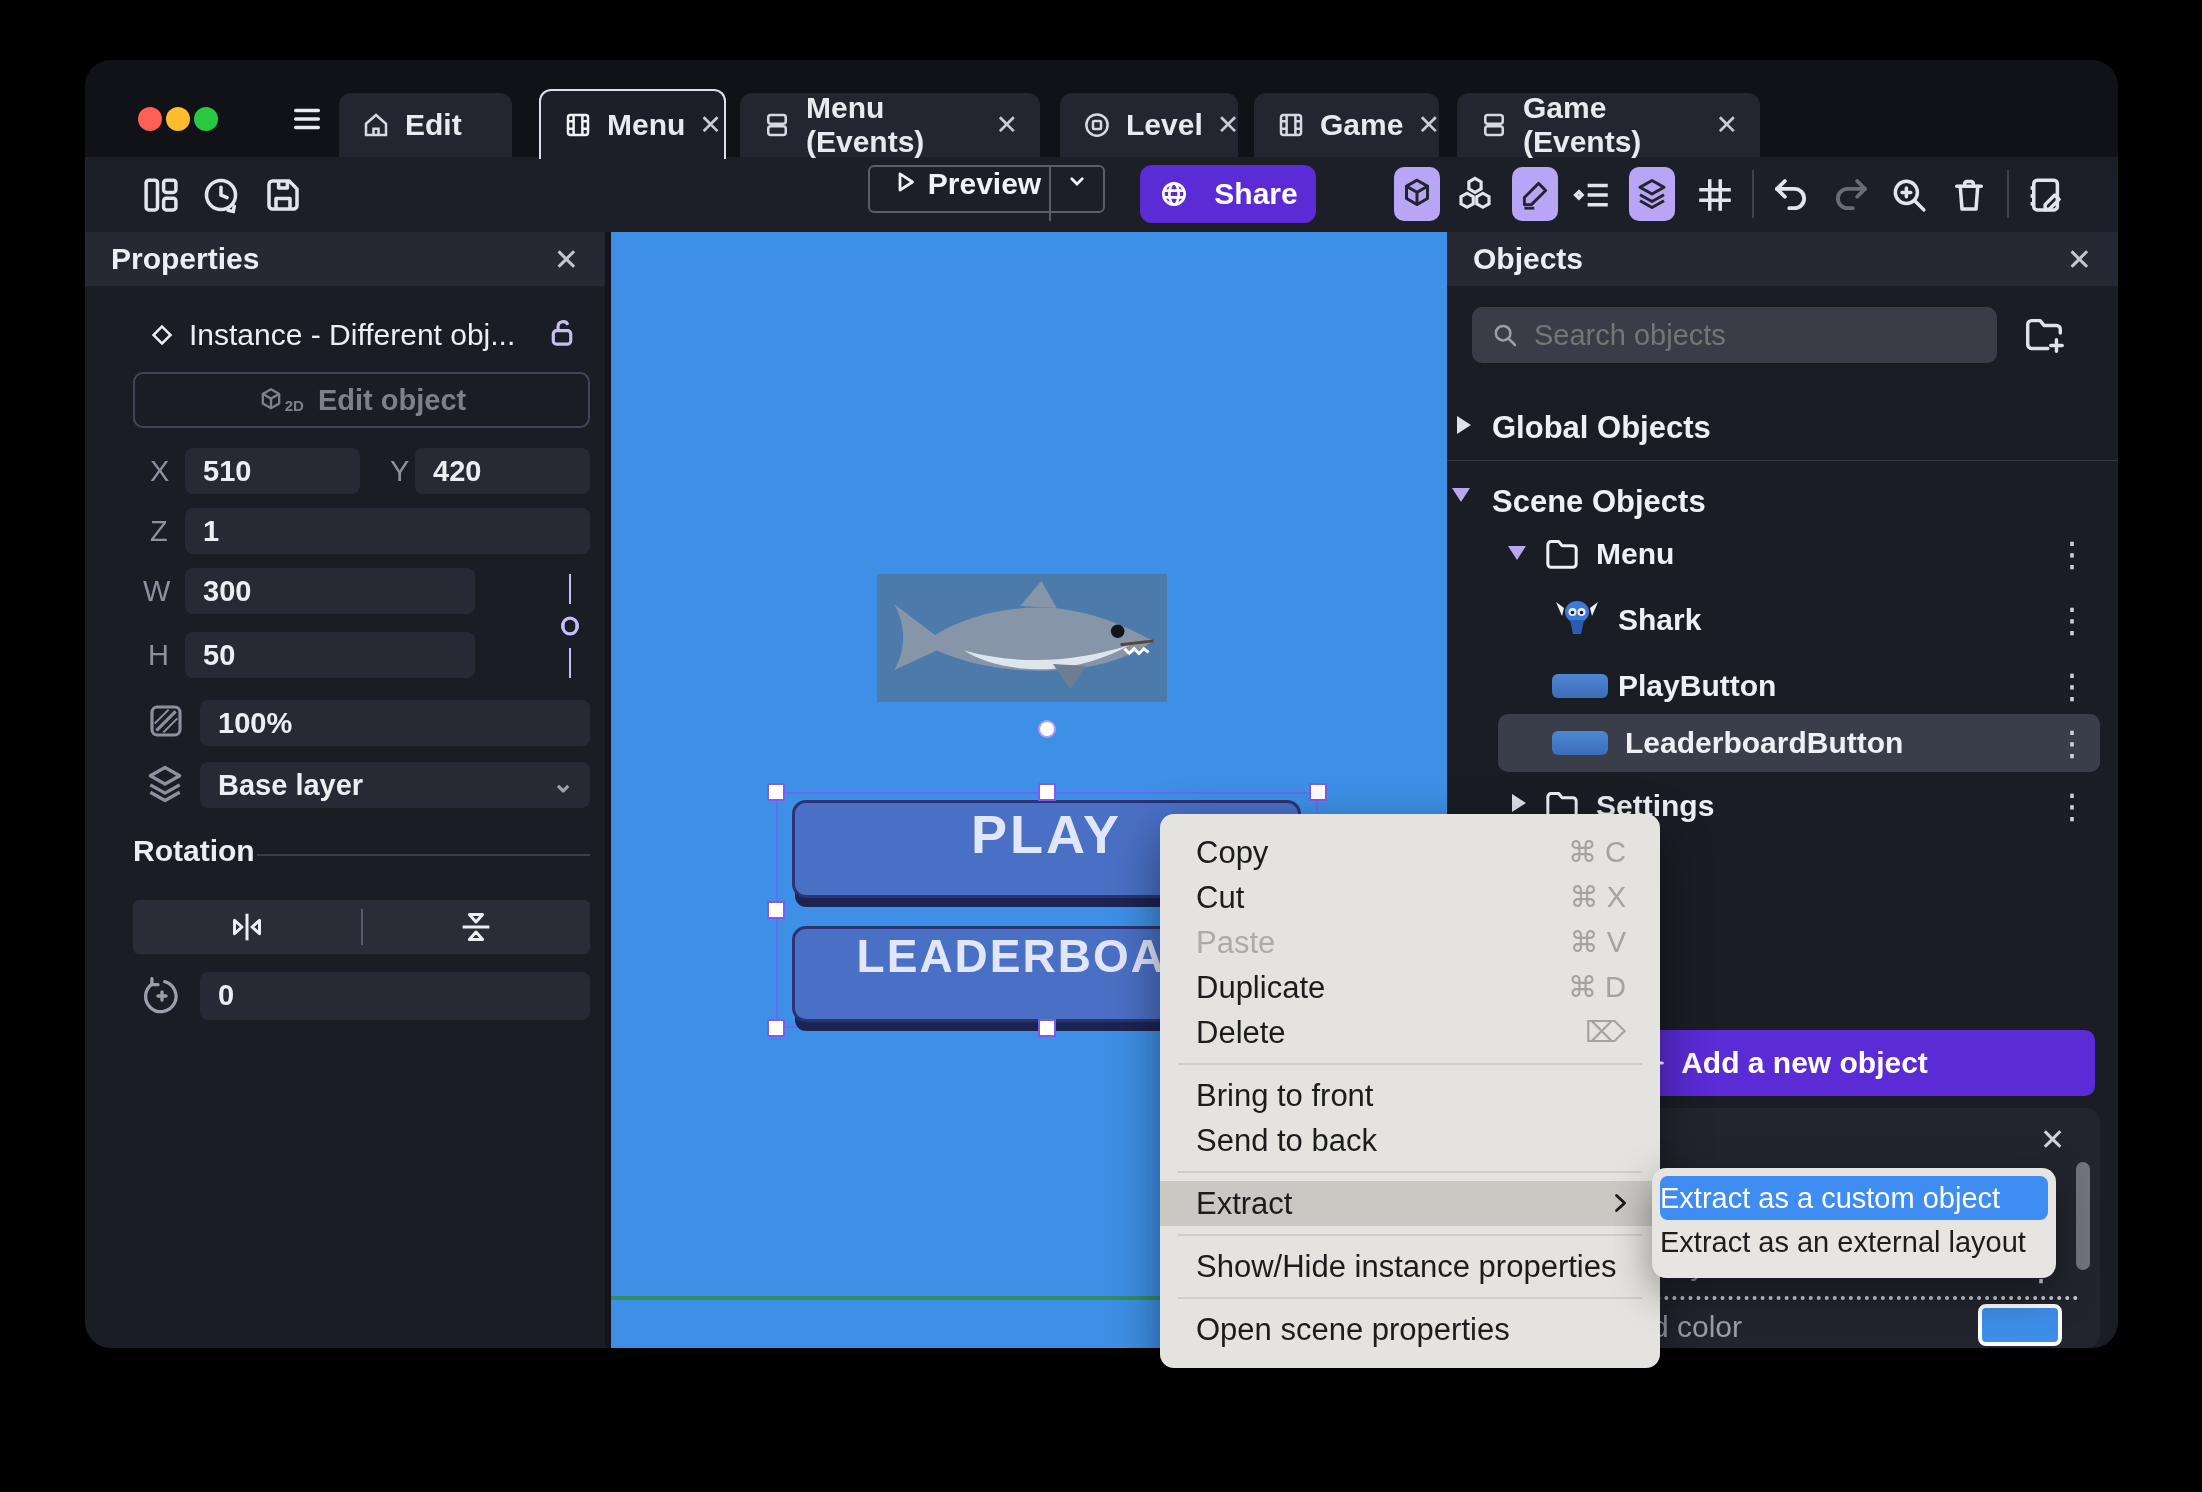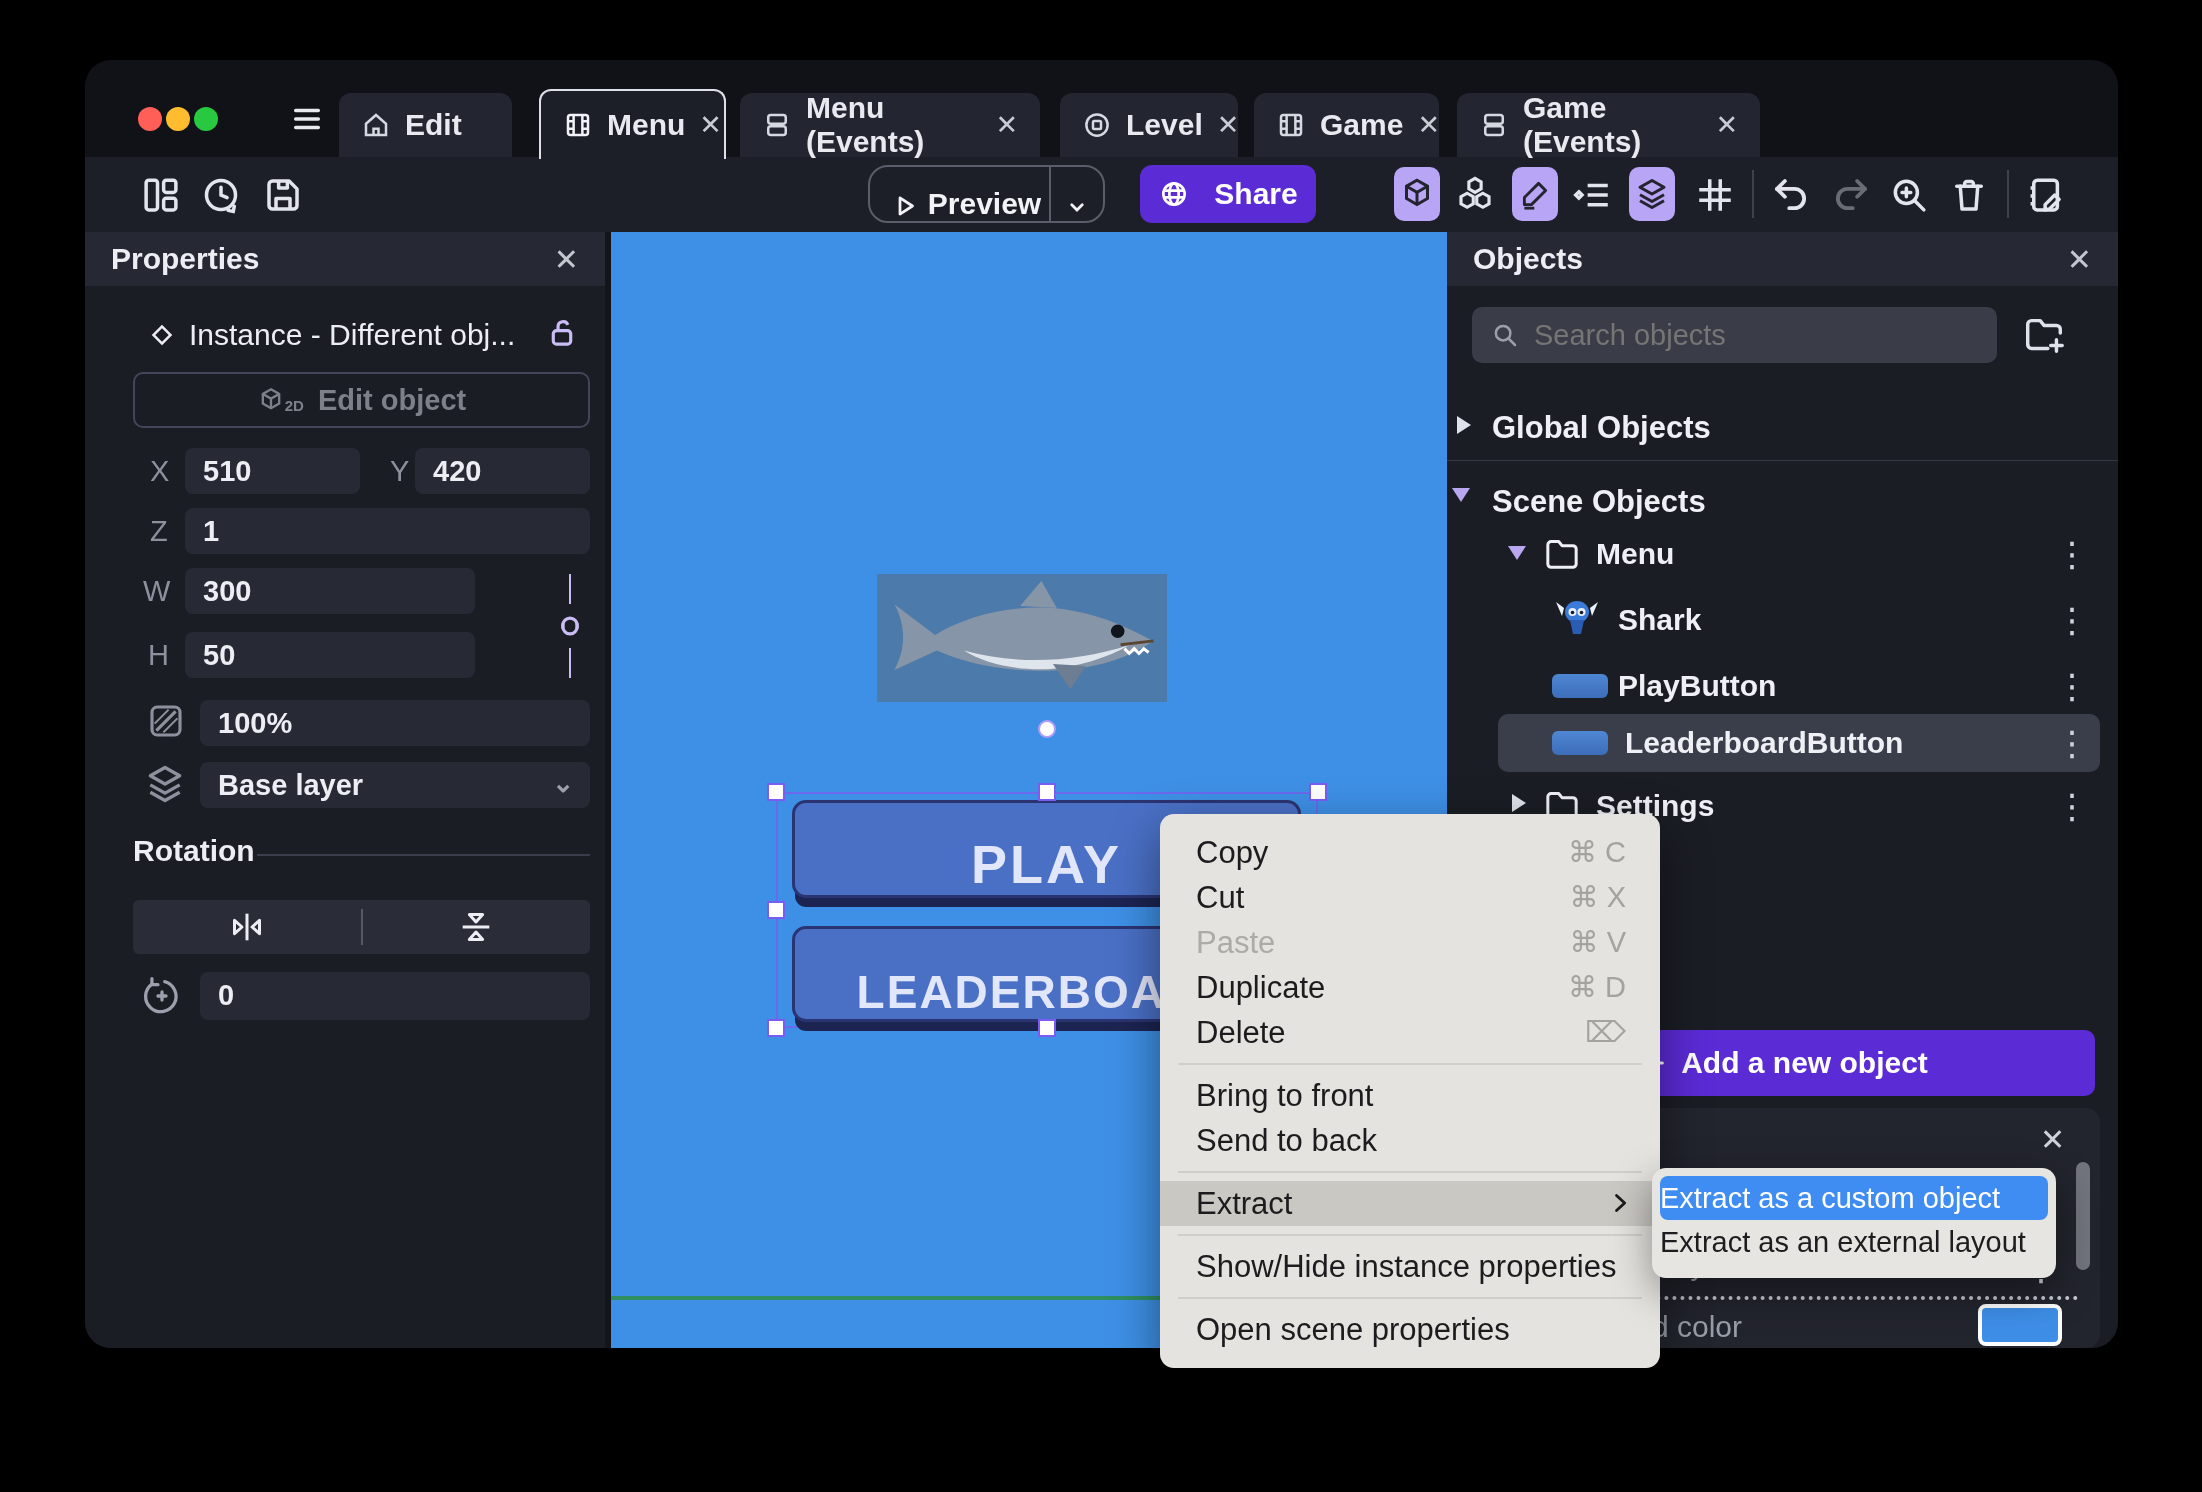--- a/index.html
+++ b/index.html
@@ -14,43 +14,43 @@
   .tab{top:93px;height:64px;border-radius:12px 12px 0 0;background:#232631;display:flex;align-items:center;
        gap:14px;padding:0 22px;box-sizing:border-box;color:#e9eaf0;font-size:30px;font-weight:600;}
   .tab.active{top:89px;height:70px;background:#1d1f28;border:2px solid #dde0e8;border-bottom:none;z-index:3;}
   .tab .tclose{color:#c9ccd4;font-size:27px;font-weight:400;}
   .ticon{display:flex;align-items:center;}
   svg.ic{display:block;}
   
   .tbtn-pill{width:46px;height:54px;top:167px;background:#b8a5f5;border-radius:10px;display:flex;align-items:center;justify-content:center;}
   .tico{top:174px;}
   .tsep{top:170px;width:2px;height:48px;background:#3f424c;}
-  #preview-btn{left:868px;top:165px;width:237px;height:58px;border:2px solid #5a5e6a;border-radius:20px;
-      box-sizing:border-box;display:flex;align-items:flex-end;color:#f2f3f7;}
+  #preview-btn{left:868px;top:165px;width:237px;height:48px;border:2px solid #5a5e6a;border-radius:6px;
+      box-sizing:border-box;display:flex;align-items:flex-start;color:#f2f3f7;}
   #share-btn{left:1140px;top:165px;width:176px;height:58px;background:#5b2bd6;border-radius:12px;
       display:flex;align-items:center;justify-content:center;gap:24px;color:#fff;}
   
   .panel{background:#1b1d25;}
   .phead{height:54px;background:#262934;display:flex;align-items:center;justify-content:space-between;
          padding:0 26px;box-sizing:border-box;color:#eceef4;font-size:30px;font-weight:700;}
   .pclose{color:#c3c6cf;font-size:30px;font-weight:400;}
   .plabel{position:absolute;color:#8d919d;font-size:29px;line-height:46px;}
   .pfield{position:absolute;background:#272a35;border-radius:8px;color:#eceef4;font-size:29px;line-height:46px;
           padding:0 18px;box-sizing:border-box;font-weight:600;}
   
   .trow{position:absolute;color:#eef0f5;font-size:30px;font-weight:600;line-height:48px;}
   .tri{position:absolute;width:0;height:0;}
   .tri.right{border-left:14px solid #dfe2ea;border-top:9px solid transparent;border-bottom:9px solid transparent;}
   .tri.down{border-top:14px solid #b9a7f0;border-left:9px solid transparent;border-right:9px solid transparent;}
   .dots{position:absolute;color:#ced2dc;font-size:34px;line-height:48px;letter-spacing:0;}
   
   #canvas{left:605px;top:232px;width:842px;height:1116px;background:#3e90e6;border-left:6px solid #14151a;
           box-sizing:border-box;overflow:hidden;}
   .game-btn{position:absolute;background:#4a70c6;border:3px solid #2b3472;border-radius:14px;box-sizing:border-box;
-            display:flex;align-items:flex-end;justify-content:center;color:#e2e6fa;font-weight:700;
+            display:flex;align-items:flex-start;justify-content:center;color:#e2e6fa;font-weight:700;
             box-shadow:0 12px 0 -3px #1c2452;}
   .sh{position:absolute;width:18px;height:18px;background:#fff;border:2px solid #7b5cf0;box-sizing:border-box;}
   
   #cmenu{left:1160px;top:814px;width:500px;background:#e4e3df;border-radius:14px;z-index:50;
          box-shadow:0 18px 50px rgba(0,0,0,.45);padding:16px 0;box-sizing:border-box;}
   .cm-item{position:relative;height:45px;line-height:45px;font-size:31px;color:#1c1c1e;padding-left:36px;}
   .cm-item .sc{position:absolute;right:34px;top:0;color:#a3a39f;font-size:29px;}
   .cm-item.disabled{color:#ababa7;}
   .cm-item.hl{background:#c9c8c3;}
   .cm-sep{border-top:2px solid #cfcec9;margin:8px 18px;}

